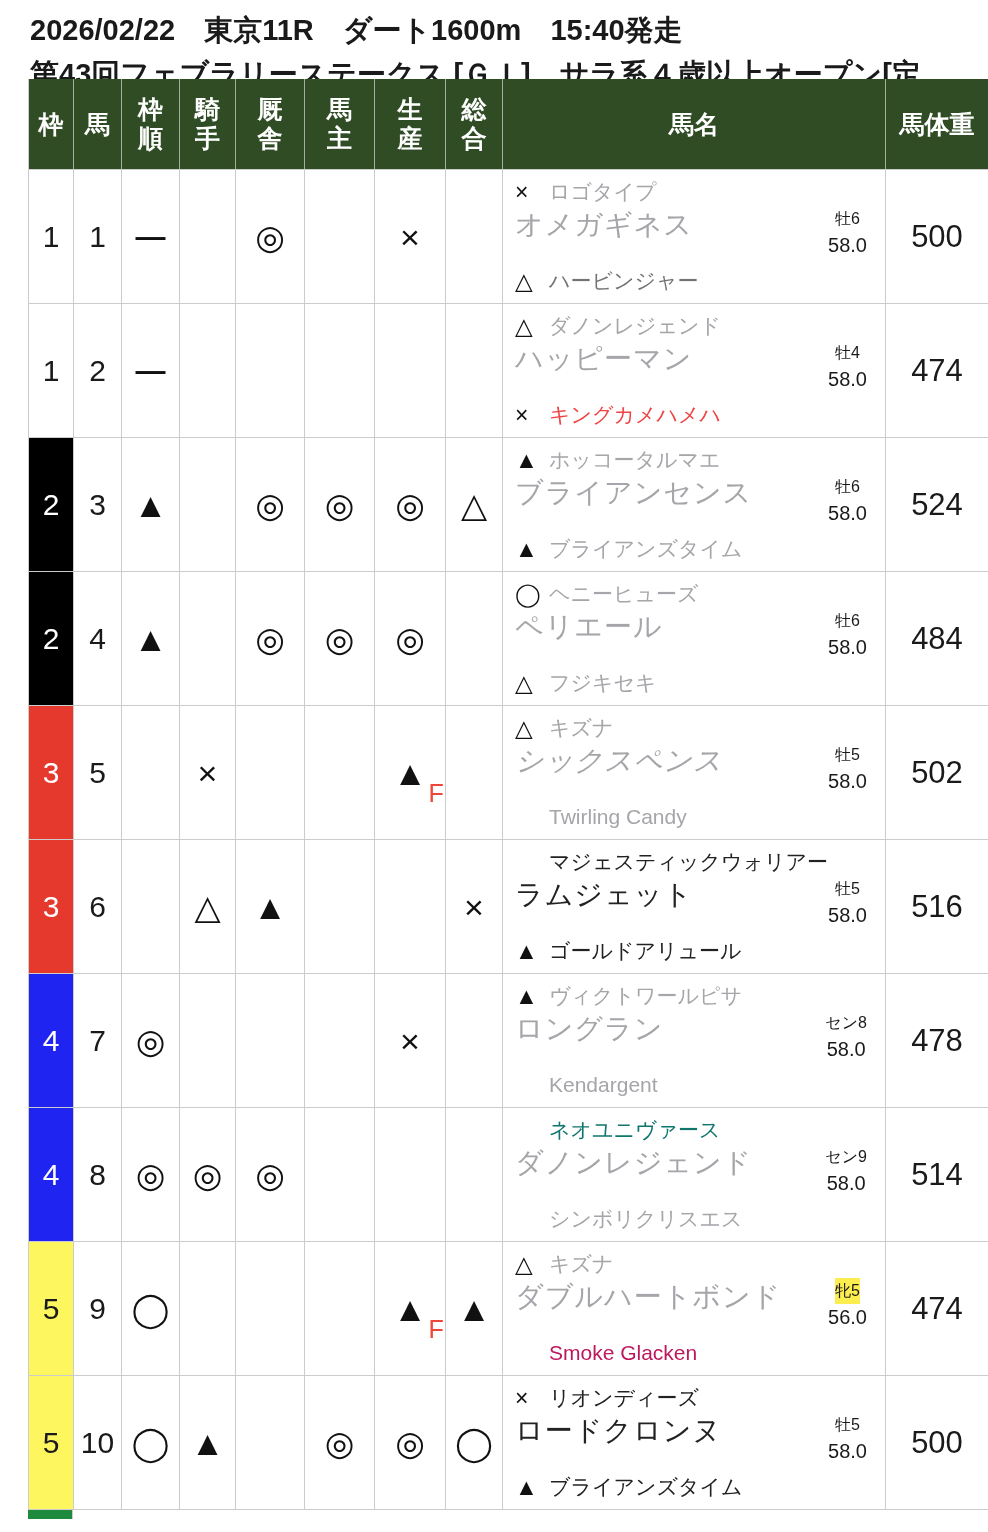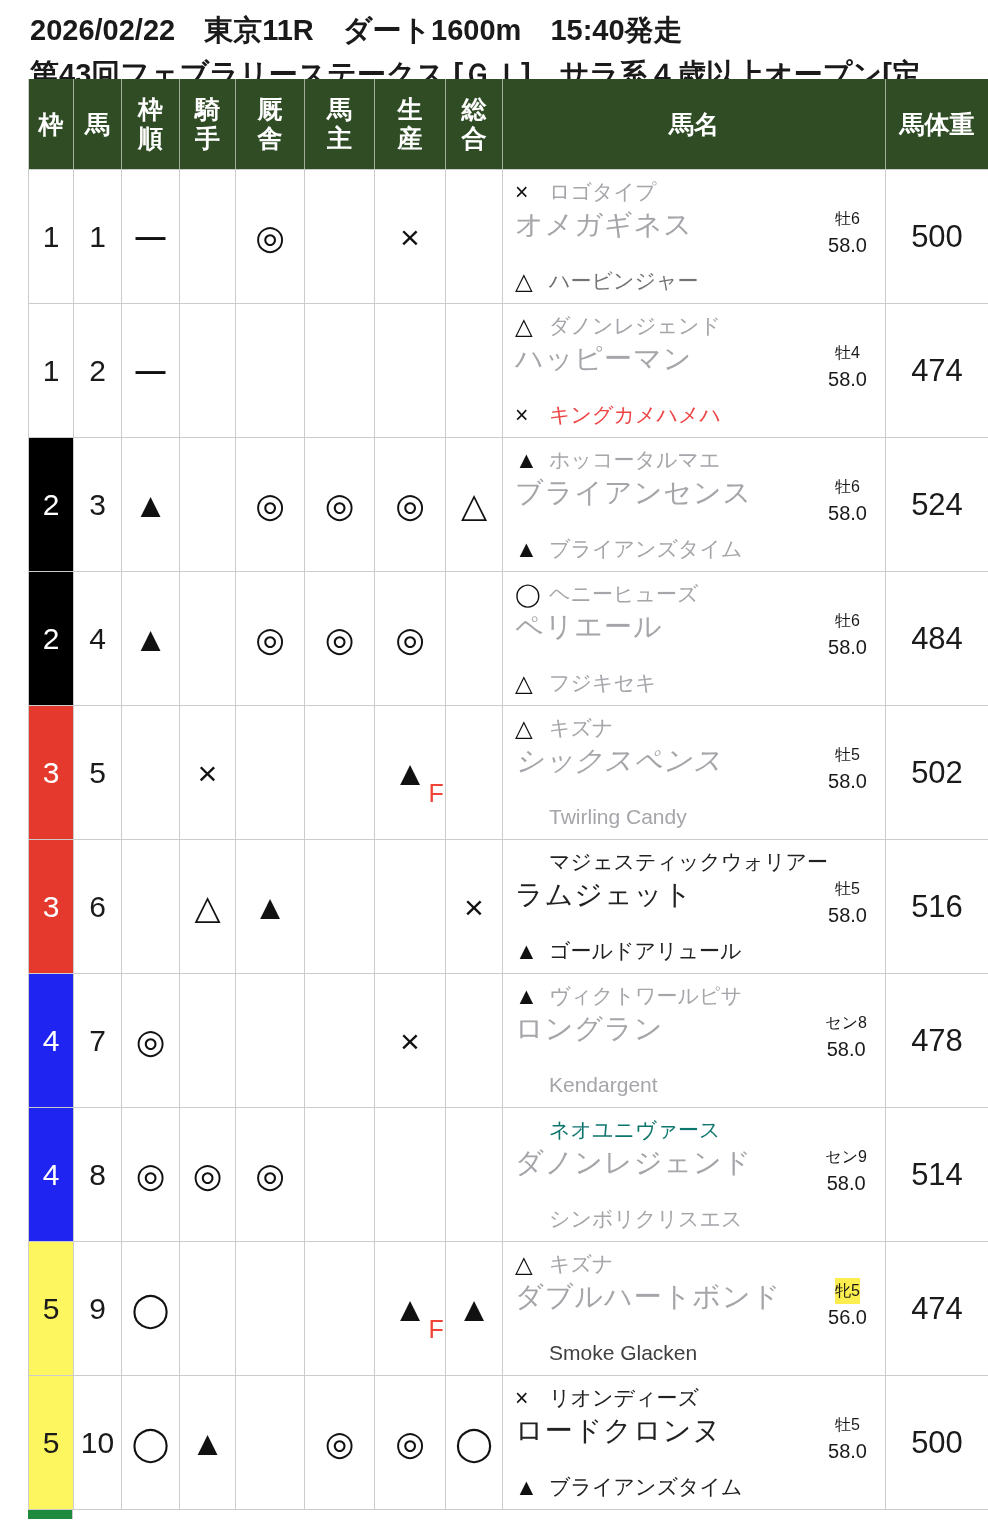--- a/index.html
+++ b/index.html
@@ -371,21 +371,21 @@
           </div>
           <div class="mid">
             <span class="horse-name" style="color: rgb(165, 165, 170);">ダブルハートボンド</span>
             <div class="side-info">
               <div><span class="sex-age hl">牝5</span></div>
               <div class="carry">56.0</div>
             </div>
           </div>
           <div class="ped">
             <span class="ped-mark"></span>
-            <span class="ped-name" style="color: #404040;">Smoke Glacken</span>
+            <span class="ped-name" style="color: #be185d;">Smoke Glacken</span>
           </div>
         </div>
         <div class="cell body-weight">474</div>
       </div>
       <div class="grid-row row">
         <div class="cell waku" style="background: rgb(253, 246, 95); color: rgb(26, 26, 26);">5</div>
         <div class="cell num">10</div>
         <div class="cell">
           <span class="mark-glyph">◯</span>
         </div>

